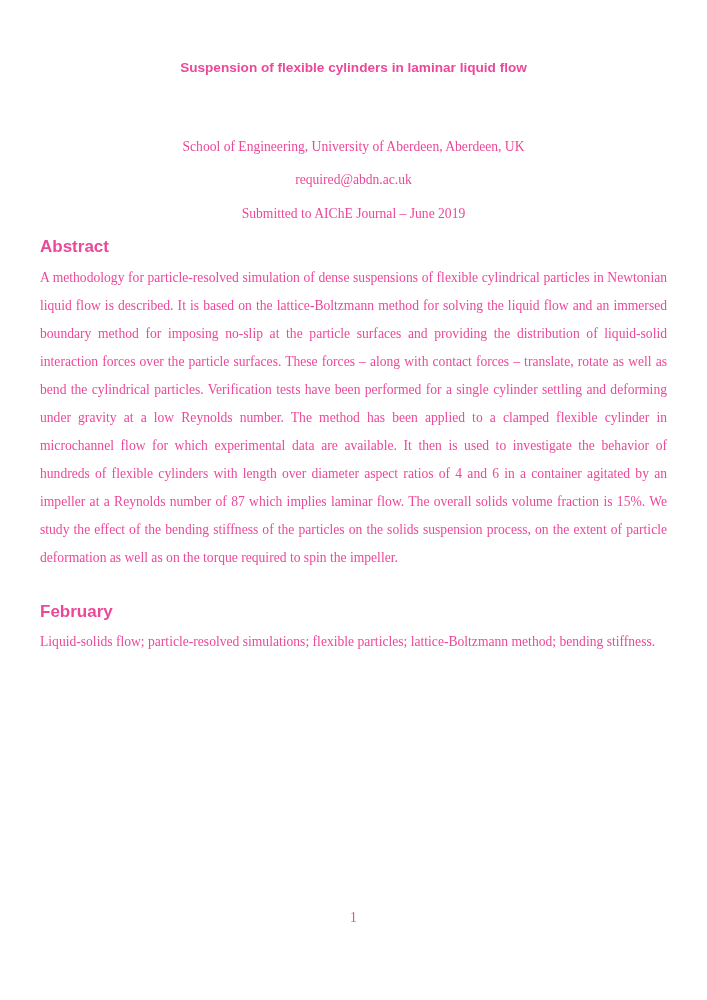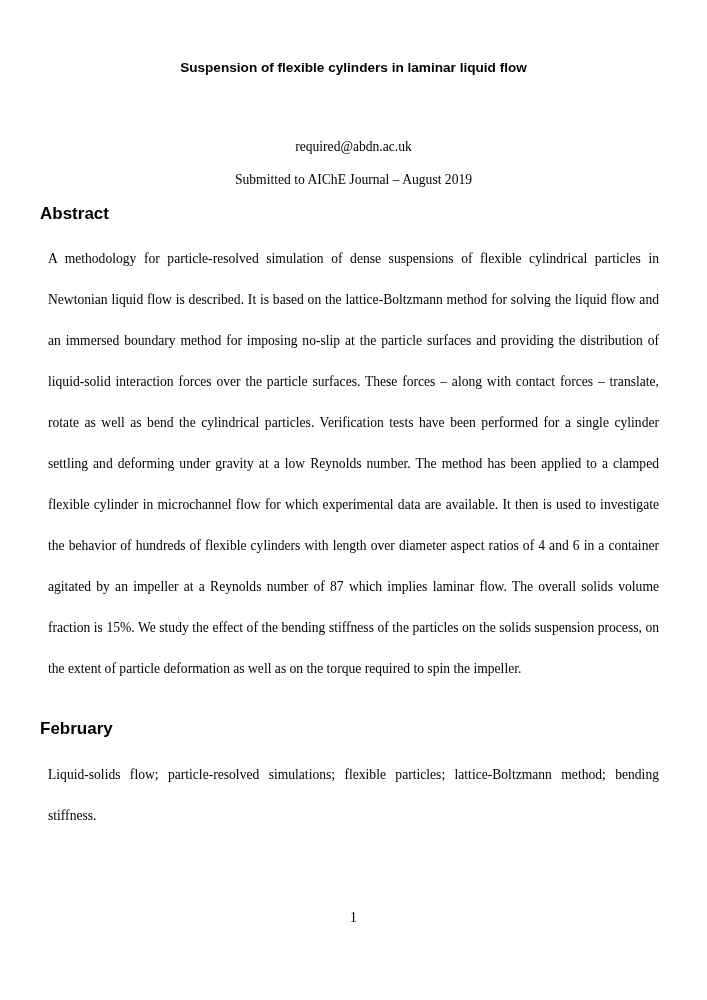--- a/index.html
+++ b/index.html
@@ -5,21 +5,21 @@
   html, body {
     margin: 0;
     padding: 0;
     background: #ffffff;
   }
   .page {
     position: relative;
     width: 707px;
     height: 964px;
     background: #ffffff;
-    color: #000000;
+    color: #ec4899;
     font-family: "Liberation Serif", serif;
     font-size: 13.6px;
     overflow: hidden;
     box-sizing: border-box;
     padding: 0 40px;
   }
   .paper-title {
     font-family: "Liberation Sans", sans-serif;
     font-weight: bold;
     font-size: 13.6px;
@@ -36,43 +36,44 @@
     font-family: "Liberation Sans", sans-serif;
     font-weight: bold;
     font-size: 17px;
     text-align: left;
     line-height: 33.4px;
   }
   .abstract-heading { margin-top: 0px; }
   .body-paragraph {
     text-align: justify;
     text-justify: inter-word;
-    line-height: 41px;
-    margin: 8px;
+    line-height: 28px;
+    margin: 0;
   }
   .keywords-heading { margin-top: 23px; }
   .page-number {
     position: absolute;
     bottom: 38px;
     left: 0;
     width: 100%;
     text-align: center;
     font-size: 13.6px;
   }
 </style>
 </head>
 <body>
 
 <div class="page">
 
   <div class="paper-title">Suspension of flexible cylinders in laminar liquid flow</div>
 
   <div class="front-matter">
+    <div>School of Engineering, University of Aberdeen, Aberdeen, UK</div>
     <div>required@abdn.ac.uk</div>
-    <div>Submitted to AIChE Journal – August 2019</div>
+    <div>Submitted to AIChE Journal – June 2019</div>
   </div>
 
   <div class="section-heading abstract-heading">Abstract</div>
 
   <p class="body-paragraph">A methodology for particle-resolved simulation of dense suspensions of flexible cylindrical particles in Newtonian liquid flow is described. It is based on the lattice-Boltzmann method for solving the liquid flow and an immersed boundary method for imposing no-slip at the particle surfaces and providing the distribution of liquid-solid interaction forces over the particle surfaces. These forces – along with contact forces – translate, rotate as well as bend the cylindrical particles. Verification tests have been performed for a single cylinder settling and deforming under gravity at a low Reynolds number. The method has been applied to a clamped flexible cylinder in microchannel flow for which experimental data are available. It then is used to investigate the behavior of hundreds of flexible cylinders with length over diameter aspect ratios of 4 and 6 in a container agitated by an impeller at a Reynolds number of 87 which implies laminar flow. The overall solids volume fraction is 15%. We study the effect of the bending stiffness of the particles on the solids suspension process, on the extent of particle deformation as well as on the torque required to spin the impeller.</p>
 
   <div class="section-heading keywords-heading">February</div>
 
   <p class="body-paragraph">Liquid-solids flow; particle-resolved simulations; flexible particles; lattice-Boltzmann method; bending stiffness.</p>
 

